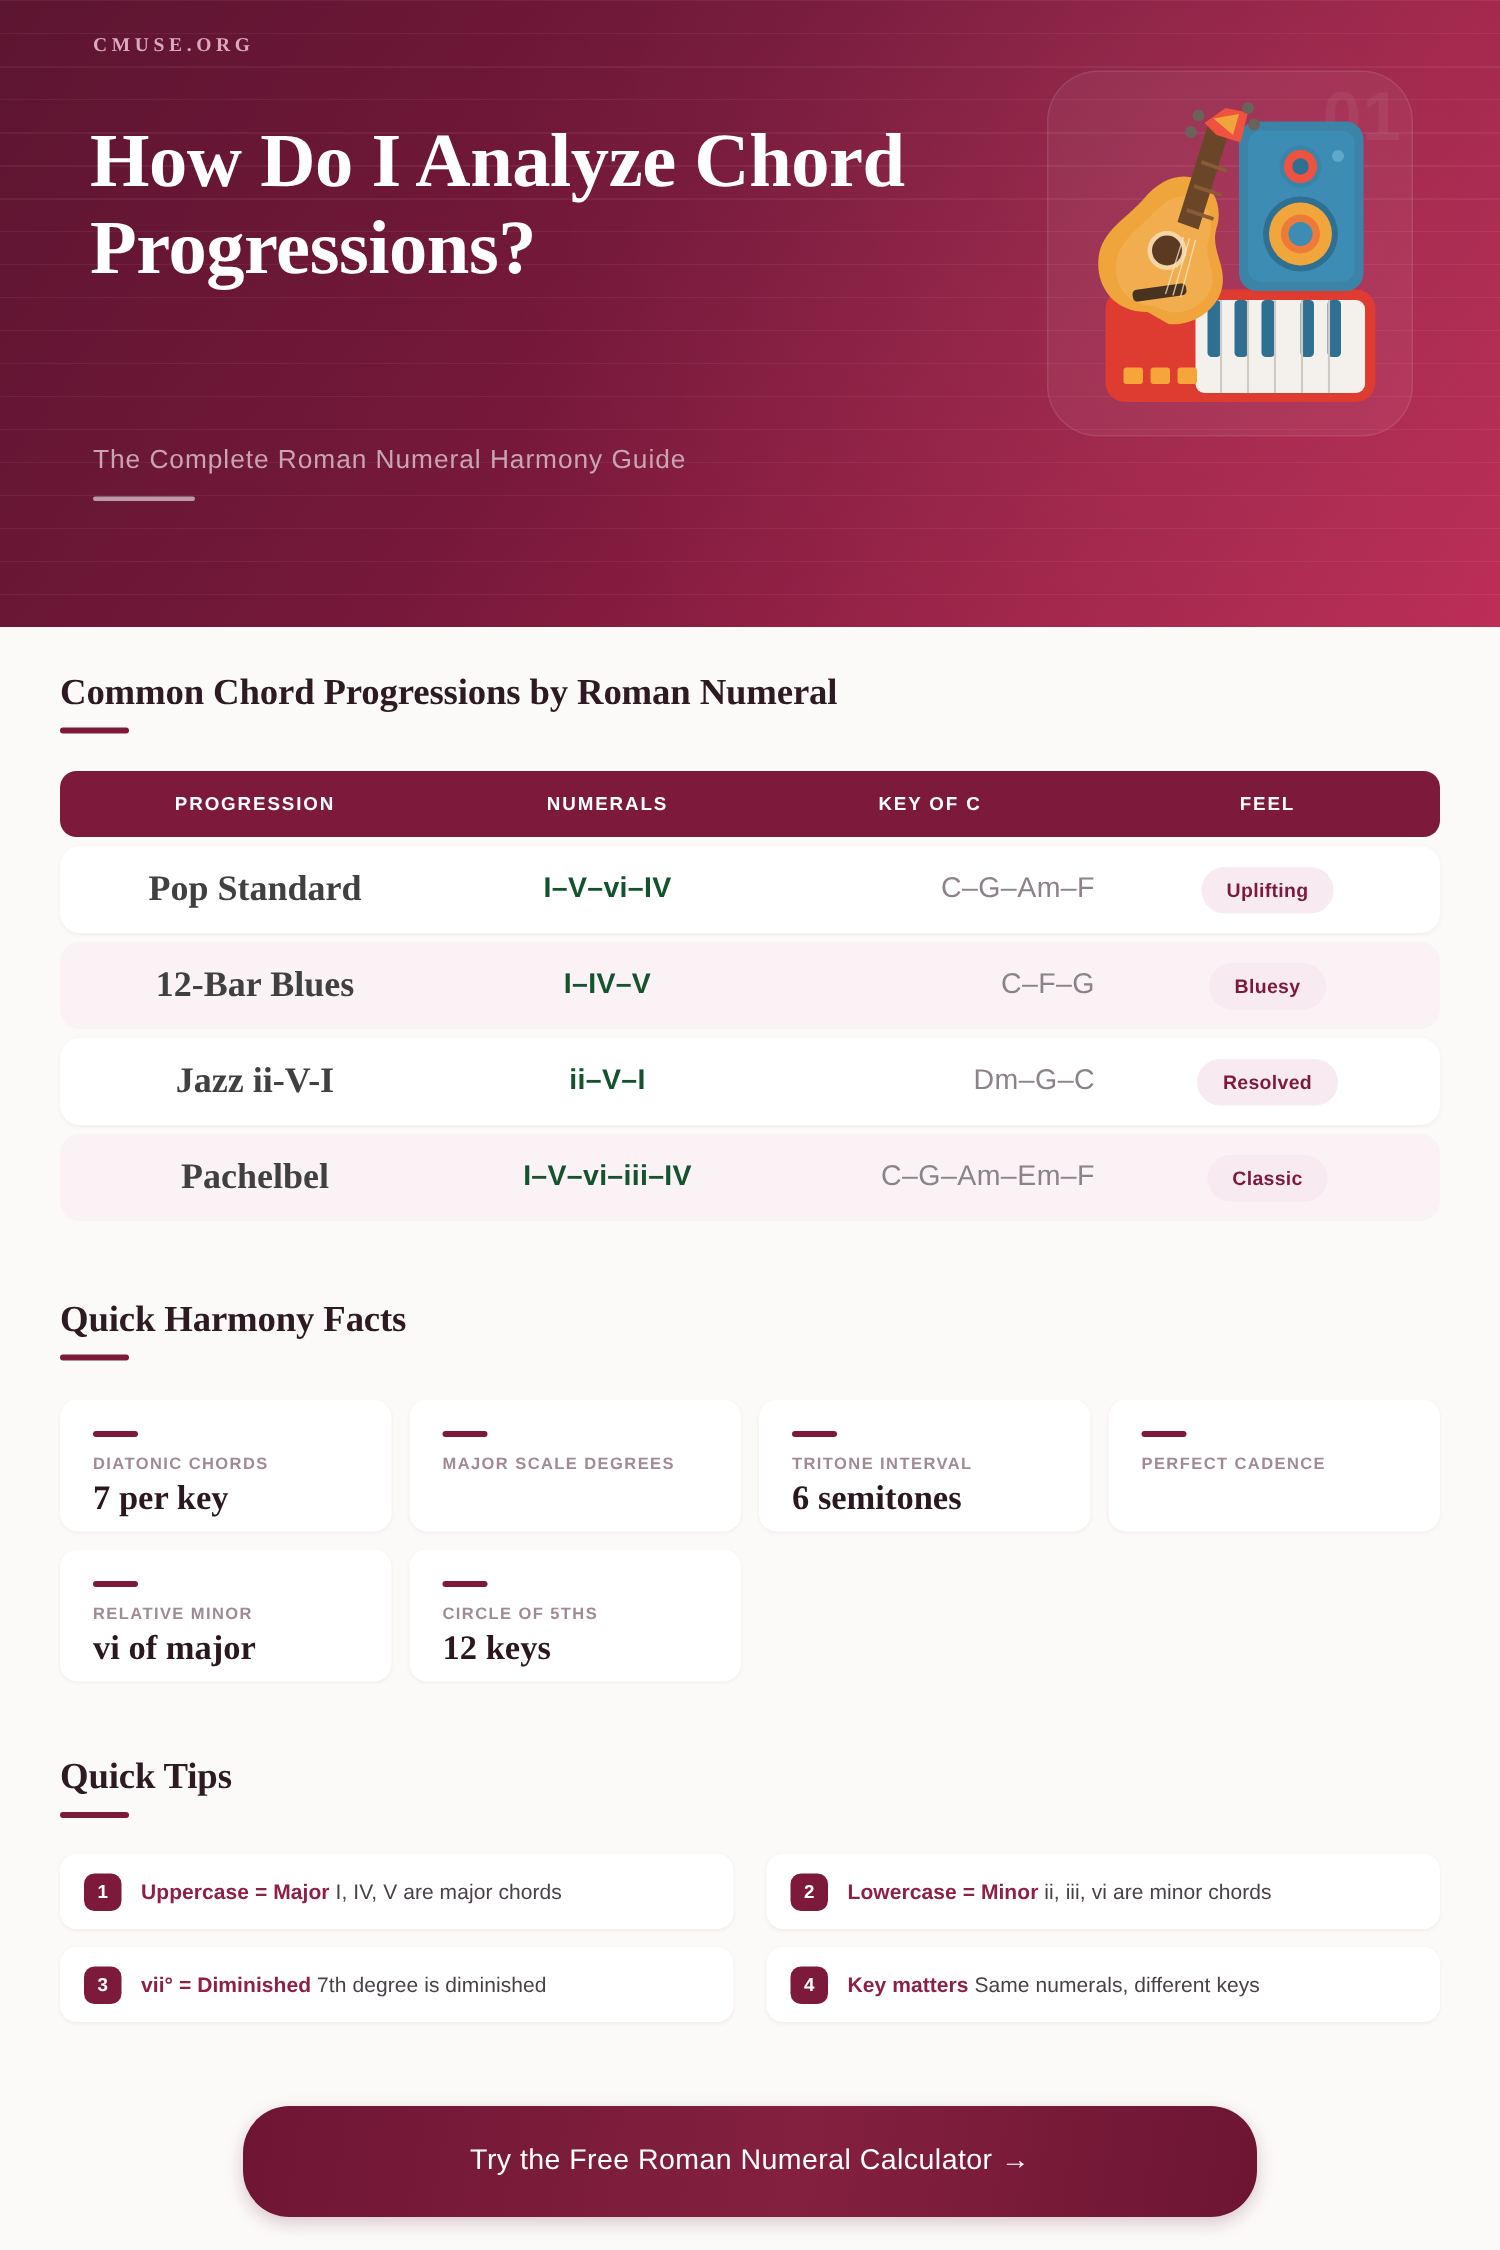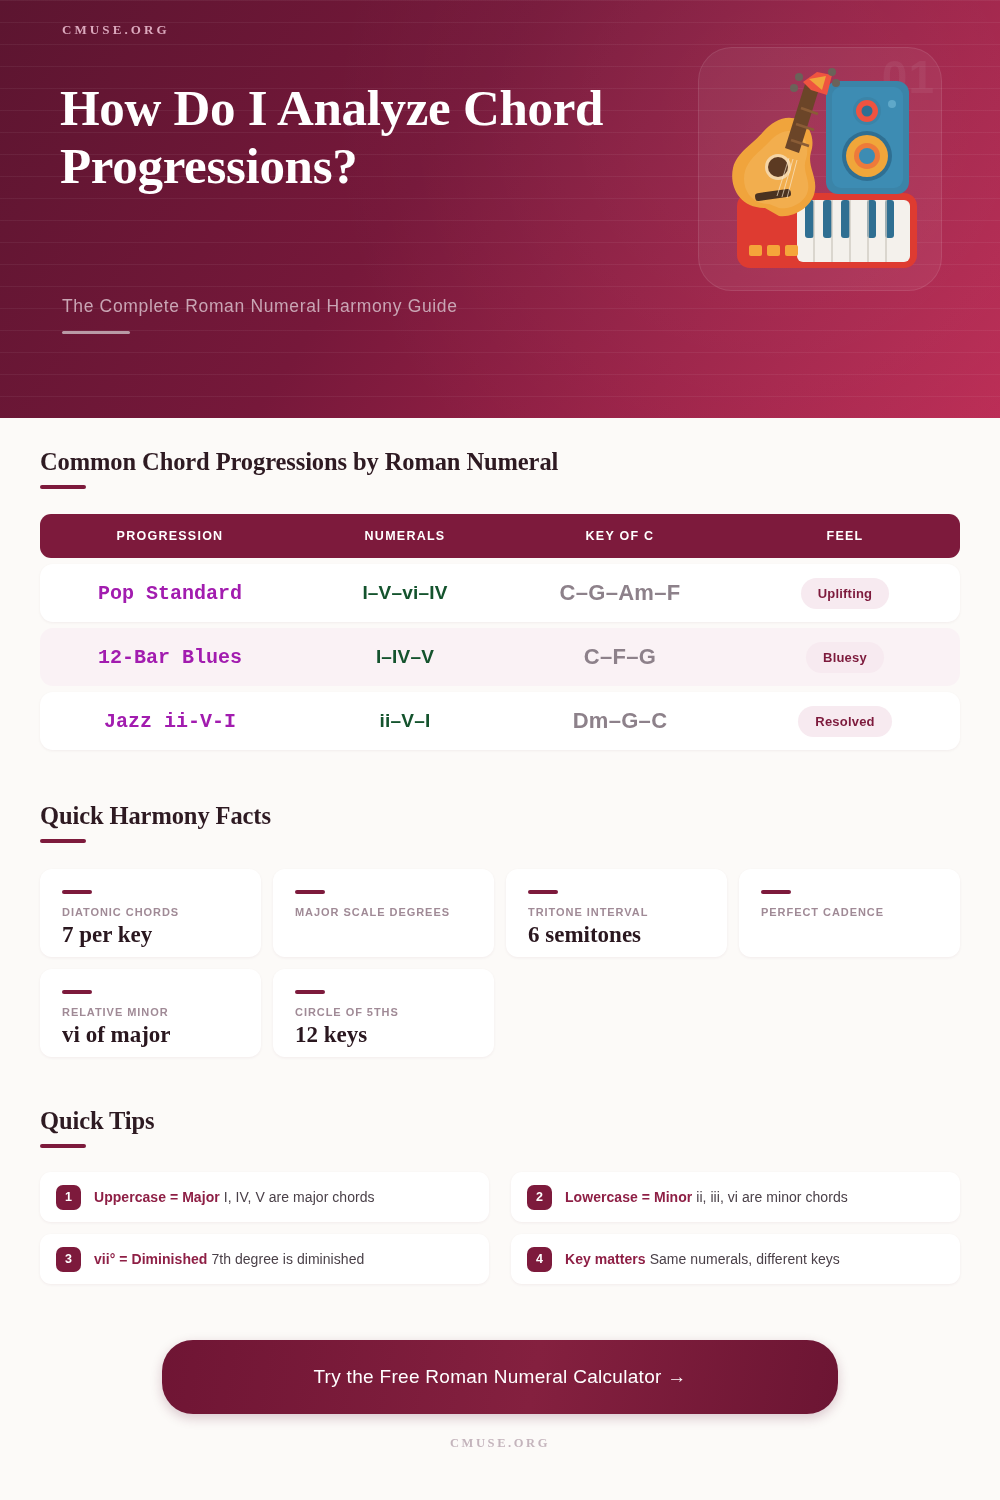--- a/index.html
+++ b/index.html
@@ -139,36 +139,37 @@
   .tbody-row.odd  { background: #ffffff; box-shadow: 0 1px 3px rgba(80,20,45,0.055); }
   .tbody-row.even { background: #faf2f5; }
 
   .tcell { text-align: center; }
   .c-prog { width: 260px; }
   .c-num  { width: 210px; }
   .c-key  { width: 220px; }
   .c-feel { width: 230px; }
 
   .cell-prog {
-    font-family: Liberation Mono, monospace;
-    font-size: 20px;
-    font-weight: 700;
-    color: #a21caf;
+    font-family: Liberation Serif, serif;
+    font-size: 24px;
+    font-weight: 700;
+    color: #404040;
   }
   .cell-num {
     font-size: 19px;
     font-weight: 700;
     color: #14532d;
     letter-spacing: 0.2px;
   }
   .cell-key {
-    font-size: 22px;
-    font-weight: 700;
+    font-size: 19px;
+    font-weight: 400;
     color: #8d818a;
     letter-spacing: 0.3px;
+    text-align: right;
   }
   .pill {
     display: inline-block;
     background: #f7eaf0;
     color: #7d1a3c;
     font-size: 13px;
     font-weight: 700;
     padding: 8px 17px;
     border-radius: 16px;
     letter-spacing: 0.2px;
@@ -378,20 +379,26 @@
         <div class="tcell c-feel"><span class="pill">Bluesy</span></div>
       </div>
 
       <div class="trow tbody-row odd">
         <div class="tcell c-prog cell-prog">Jazz ii-V-I</div>
         <div class="tcell c-num cell-num">ii–V–I</div>
         <div class="tcell c-key cell-key">Dm–G–C</div>
         <div class="tcell c-feel"><span class="pill">Resolved</span></div>
       </div>
 
+      <div class="trow tbody-row even">
+        <div class="tcell c-prog cell-prog">Pachelbel</div>
+        <div class="tcell c-num cell-num">I–V–vi–iii–IV</div>
+        <div class="tcell c-key cell-key">C–G–Am–Em–F</div>
+        <div class="tcell c-feel"><span class="pill">Classic</span></div>
+      </div>
     </div>
   </div>
 
   <div class="facts-head-wrap">
     <div class="section-head">Quick Harmony Facts</div>
     <div class="section-rule"></div>
 
     <div class="facts-grid">
       <div class="fact-card">
         <div class="fact-bar"></div>

